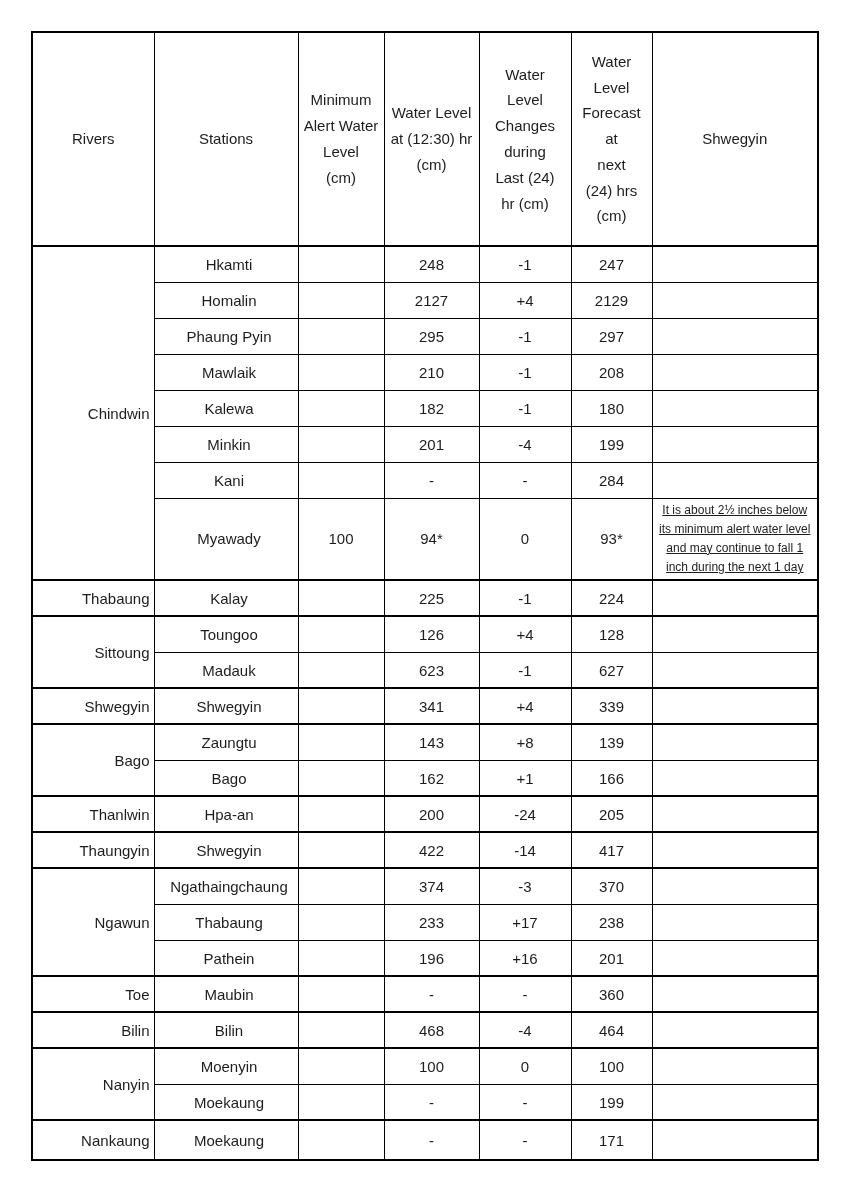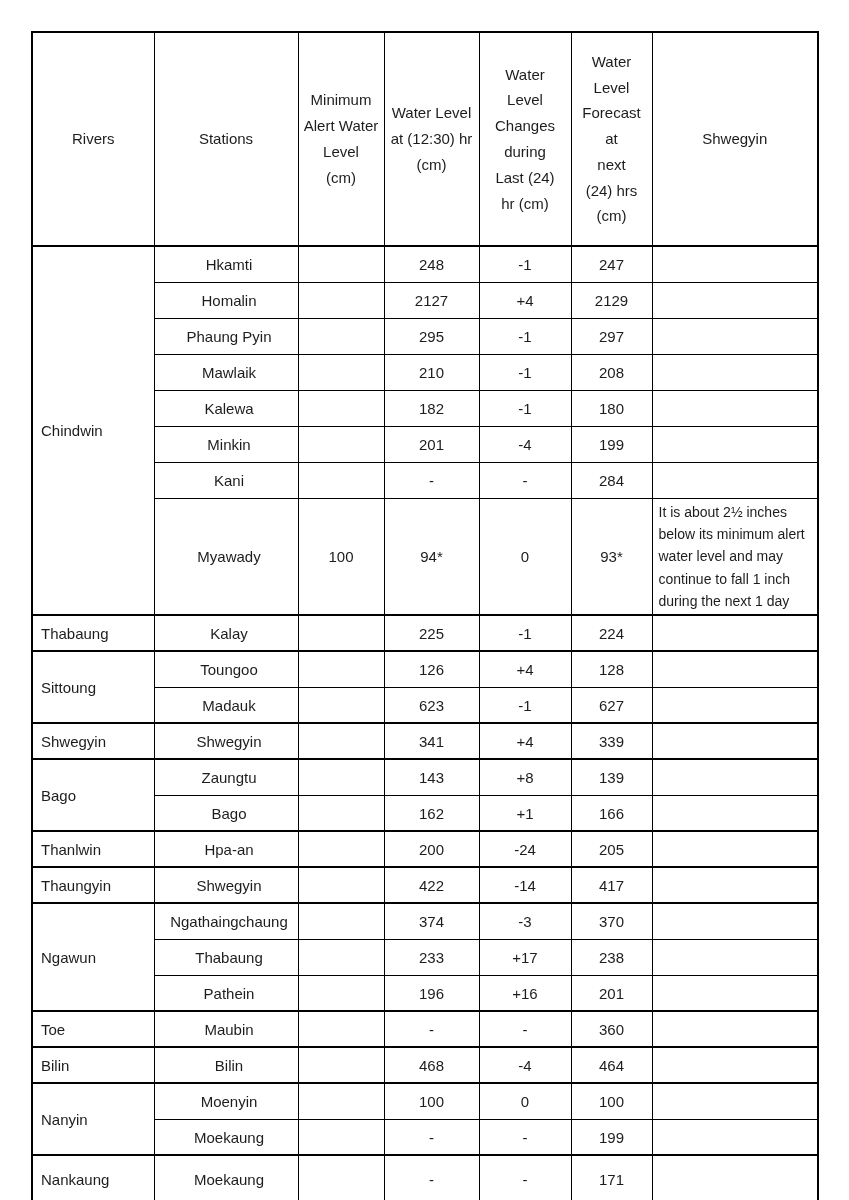--- a/index.html
+++ b/index.html
@@ -21,30 +21,30 @@
   .wl th, .wl td { border: 1px solid #000; overflow: hidden; }
 
   .wl thead tr { height: 214px; }
   .wl th {
     font-weight: 400; font-size: 15px; line-height: 1.72;
     white-space: pre-line; text-align: center; vertical-align: middle;
     padding: 0 2px;
   }
 
   .wl tbody tr { height: 36px; }
-  .wl tbody tr.tall { height: 49px; }
+  .wl tbody tr.tall { height: 40px; }
   .wl tbody tr.group-start td { border-top-width: 2px; }
 
   .wl td { font-size: 15px; vertical-align: middle; background: #ffffff; }
-  .wl td.river   { text-align: left; padding: 0 4px 0 8px; }
+  .wl td.river   { text-align: right; padding: 0 4px 0 8px; }
   .wl td.station { text-align: center; padding: 0 4px 0 10px; }
   .wl td.num     { text-align: center; padding: 0 2px; }
   .wl td.remarks {
-    font-size: 14px; line-height: 1.6; 
-    padding: 2px 6px; white-space: normal;
+    font-size: 12px; line-height: 1.6; text-align: center;
+    padding: 2px 6px; white-space: normal; text-decoration: underline;
   }
 </style>
 </head>
 <body>
 
 <div class="page">
   <table class="wl">
     <colgroup>
       <col style="width:122px">
         <col style="width:144px">

